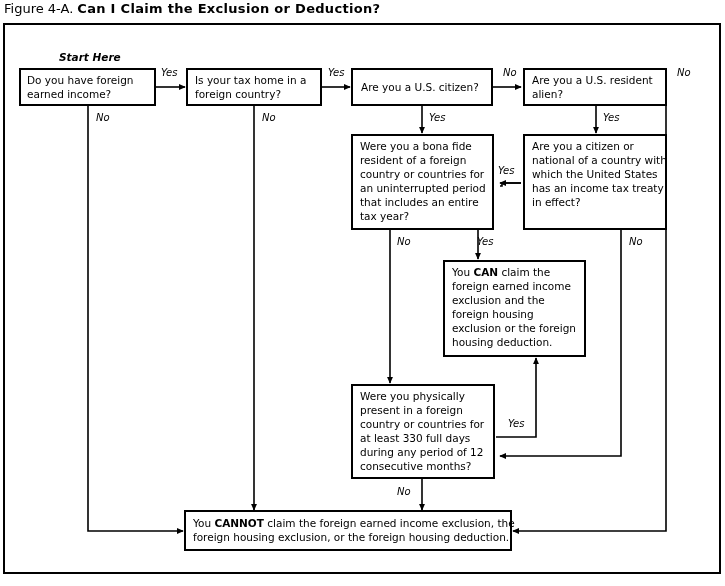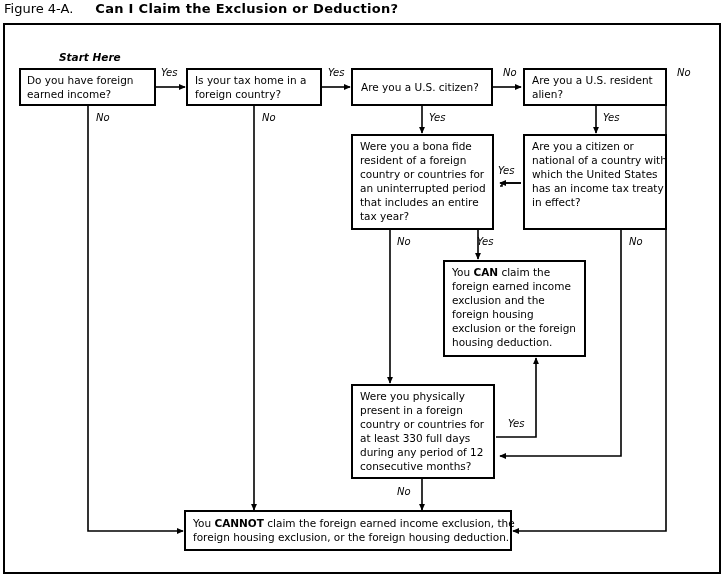--- a/index.html
+++ b/index.html
@@ -32,21 +32,21 @@
     font-family: "DejaVu Sans", sans-serif;
     font-size: 13px;
     color: #000;
     letter-spacing: 0px;
   }
   .title-main {
     font-family: "DejaVu Sans", sans-serif;
     font-size: 13px;
     font-weight: bold;
     color: #000;
-    margin-left: 22px;
+    margin-left: 4px;
     letter-spacing: 0.3px;
   }
   svg#chart {
     position: absolute;
     left: 0;
     top: 0;
     width: 725px;
     height: 586px;
   }
   .box-rect {

